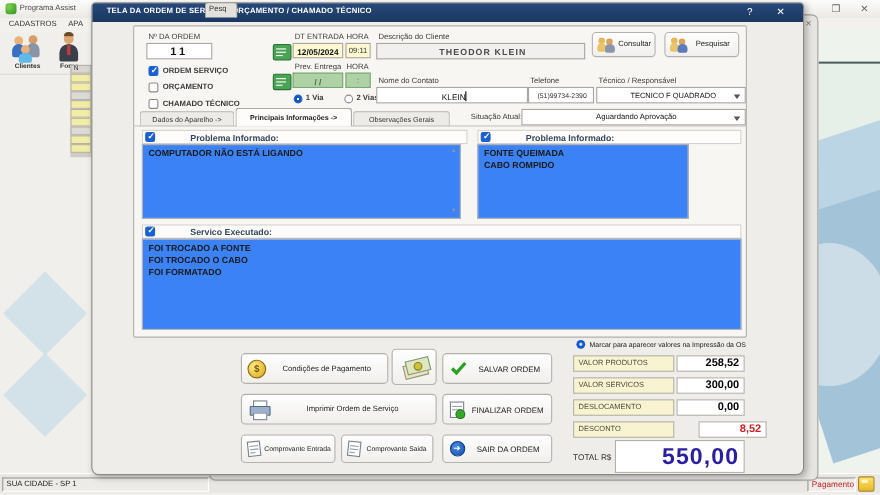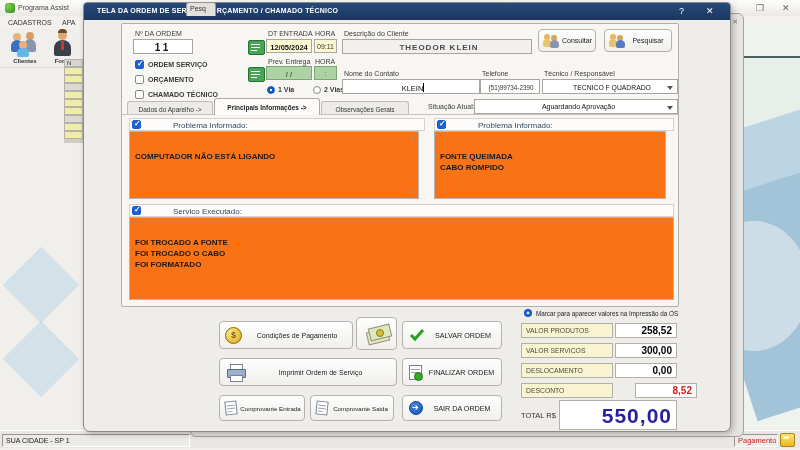--- a/index.html
+++ b/index.html
@@ -9,22 +9,22 @@
   .fld{background:#fff;border:1px solid #a9a6a1;font-size:8px;color:#111;box-sizing:border-box;white-space:nowrap;overflow:hidden;text-align:center;}
   .yellow{background:#fcf9d2;}
   .green{background:#aed2a6;color:#3d6b3d;}
   .btn{background:linear-gradient(#fefefe,#f0efec);border:1px solid #b5b2ad;border-radius:4px;display:flex;align-items:center;box-sizing:border-box;cursor:default;}
   .btn .cap{flex:1;text-align:center;font-size:7px;color:#222;white-space:nowrap;}
   .cb{width:9px;height:9px;border:1px solid #8a8a8a;background:#fff;box-sizing:border-box;border-radius:2px;}
   .cb.checked{background:#1b5fd0;border-color:#1b5fd0;position:relative;}
   .cb.checked::after{content:"✓";position:absolute;left:1px;top:-2px;color:#fff;font-size:8px;font-weight:bold;}
   .radio{width:8px;height:8px;border:1px solid #888;border-radius:50%;background:#fff;box-sizing:border-box;}
   .radio.sel{border:1px solid #1257c4;background:radial-gradient(circle,#fff 0 18%,#1257c4 30% 100%);}
-  .ta{background:#f97316;border:1px solid #b8b5b0;font-size:8px;font-weight:bold;color:#1a1a1a;padding:20px 5px;box-sizing:border-box;white-space:pre-line;line-height:1.35;}
-  .grp{font-size:8px;font-weight:normal;color:#36485c;white-space:nowrap;padding-left:27px;}
+  .ta{background:#3b82f6;border:1px solid #b8b5b0;font-size:8px;font-weight:bold;color:#1a1a1a;padding:3px 5px;box-sizing:border-box;white-space:pre-line;line-height:1.35;}
+  .grp{font-size:8px;font-weight:bold;color:#36485c;white-space:nowrap;padding-left:27px;}
   .chev{width:0;height:0;border-left:3px solid transparent;border-right:3px solid transparent;border-top:4px solid #555;}
   .vallbl{background:#f8f4d2;border:1px solid #b3b0a8;font-size:6.8px;color:#4a4a3c;box-sizing:border-box;padding:3px 0 0 4px;white-space:nowrap;}
   .valfld{background:#fff;border:1px solid #b3b0a8;font-size:10px;font-weight:bold;color:#000;text-align:right;box-sizing:border-box;padding:1px 4px 0 0;}
   .sunken{border:1px solid;border-color:#9a9791 #ffffff #ffffff #9a9791;background:#edebe8;}
   .doc{position:relative;width:10px;height:12px;background:#fff;border:1px solid #7a8290;}
   .doc i{position:absolute;left:1px;right:1px;height:1px;background:#9aa2ae;}
   .person{border-radius:50% 50% 2px 2px;}
 </style>
 </head>
 <body>
@@ -207,21 +207,21 @@
         <span class="grp" style="position:absolute;left:16px;top:2px;">Problema Informado:</span>
       </div>
       <div class="abs ta" style="left:7px;top:107px;width:290px;height:68px;">COMPUTADOR NÃO ESTÁ LIGANDO</div>
       <div class="abs" style="left:288px;top:110px;font-size:5px;color:#999;">▲</div>
       <div class="abs" style="left:288px;top:165px;font-size:5px;color:#999;">▼</div>
 
       <div class="abs" style="left:312px;top:94px;width:240px;height:13px;background:#fdfcfa;border:1px solid #d5d2cd;box-sizing:border-box;">
         <div class="cb checked" style="position:absolute;left:2px;top:1px;"></div>
         <span class="grp" style="position:absolute;left:16px;top:2px;">Problema Informado:</span>
       </div>
-      <div class="abs ta" style="left:312px;top:107px;width:232px;height:68px;">FONTE QUEIMADA
+      <div class="abs ta" style="left:312px;top:107px;width:192px;height:68px;">FONTE QUEIMADA
 CABO ROMPIDO</div>
 
       <div class="abs" style="left:7px;top:180px;width:545px;height:13px;background:#fdfcfa;border:1px solid #d5d2cd;box-sizing:border-box;">
         <div class="cb checked" style="position:absolute;left:2px;top:1px;"></div>
         <span class="grp" style="position:absolute;left:16px;top:2px;">Servico Executado:</span>
       </div>
       <div class="abs ta" style="left:7px;top:193px;width:545px;height:83px;">FOI TROCADO A FONTE
 FOI TROCADO O CABO
 FOI FORMATADO</div>
     </div>

